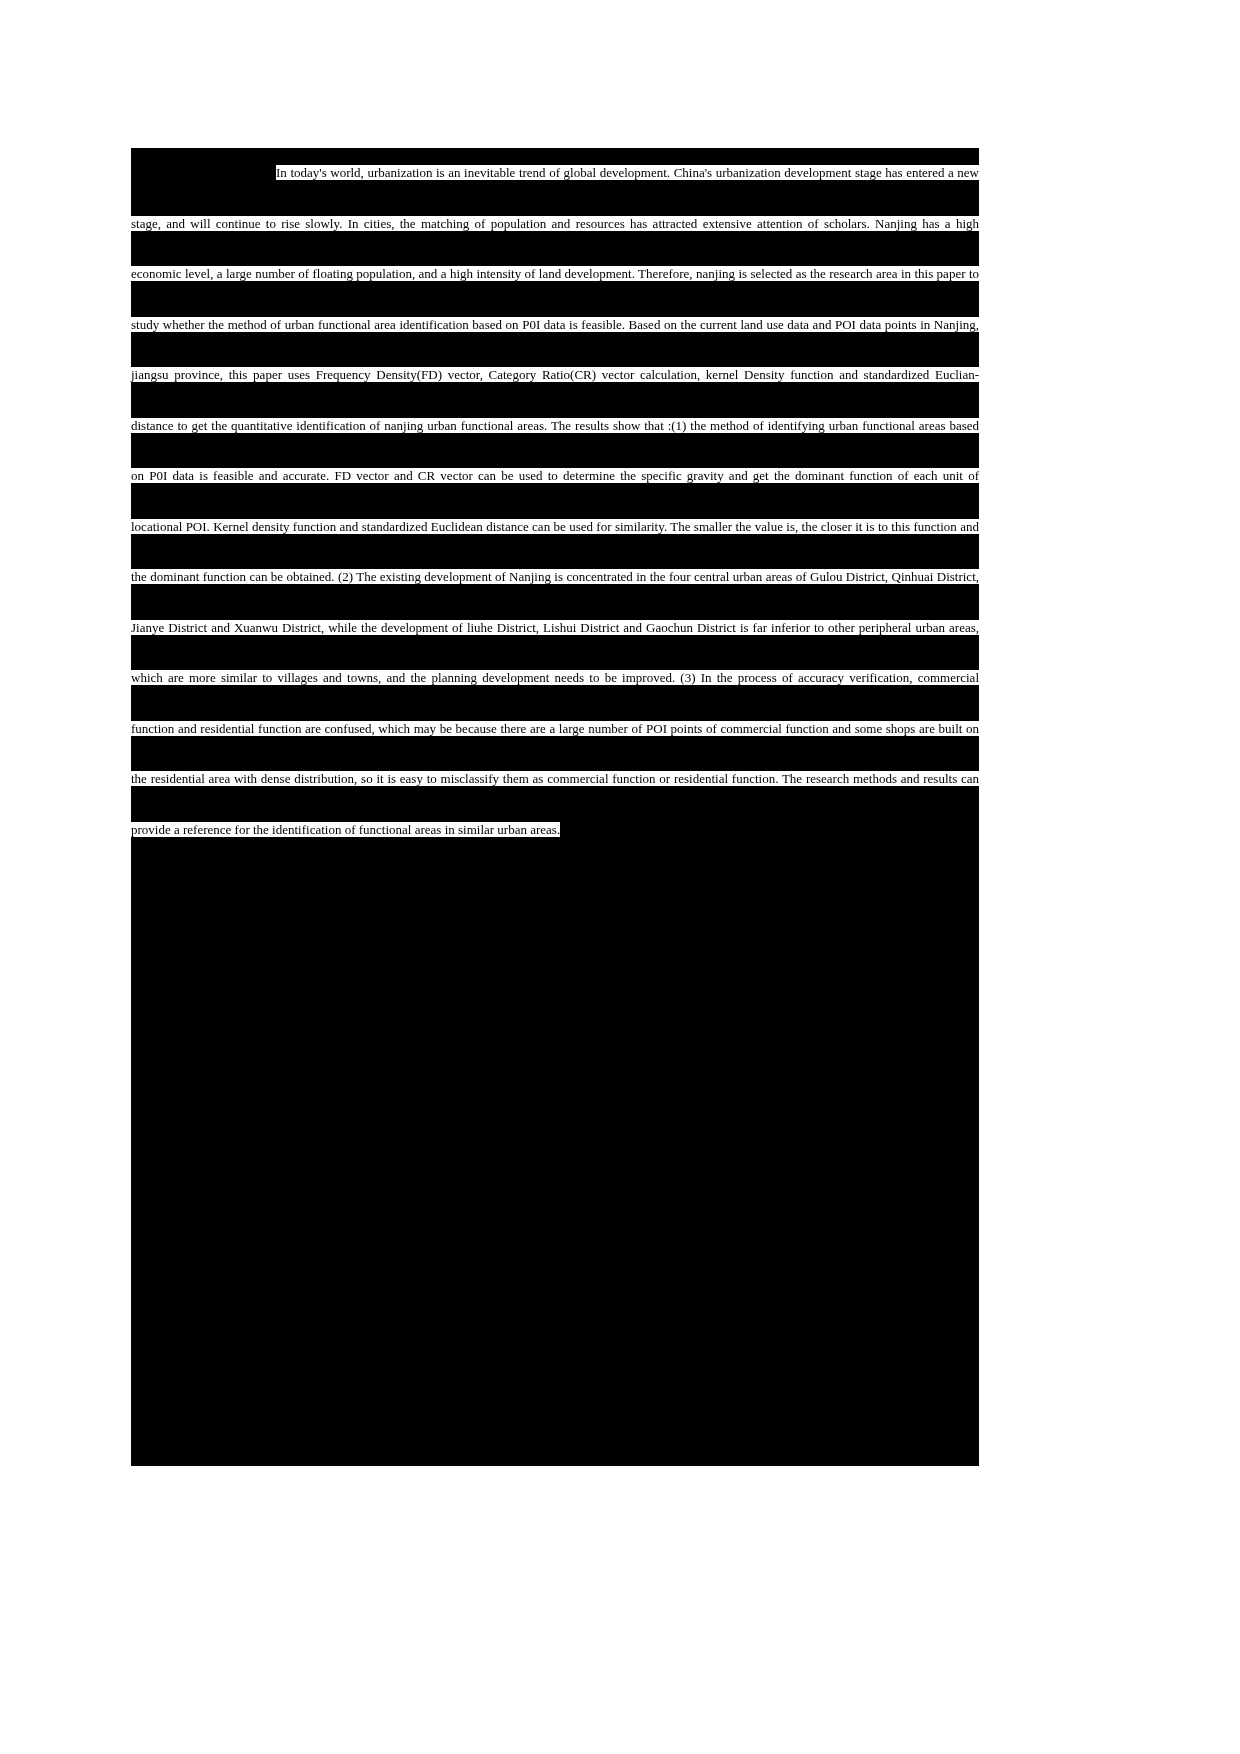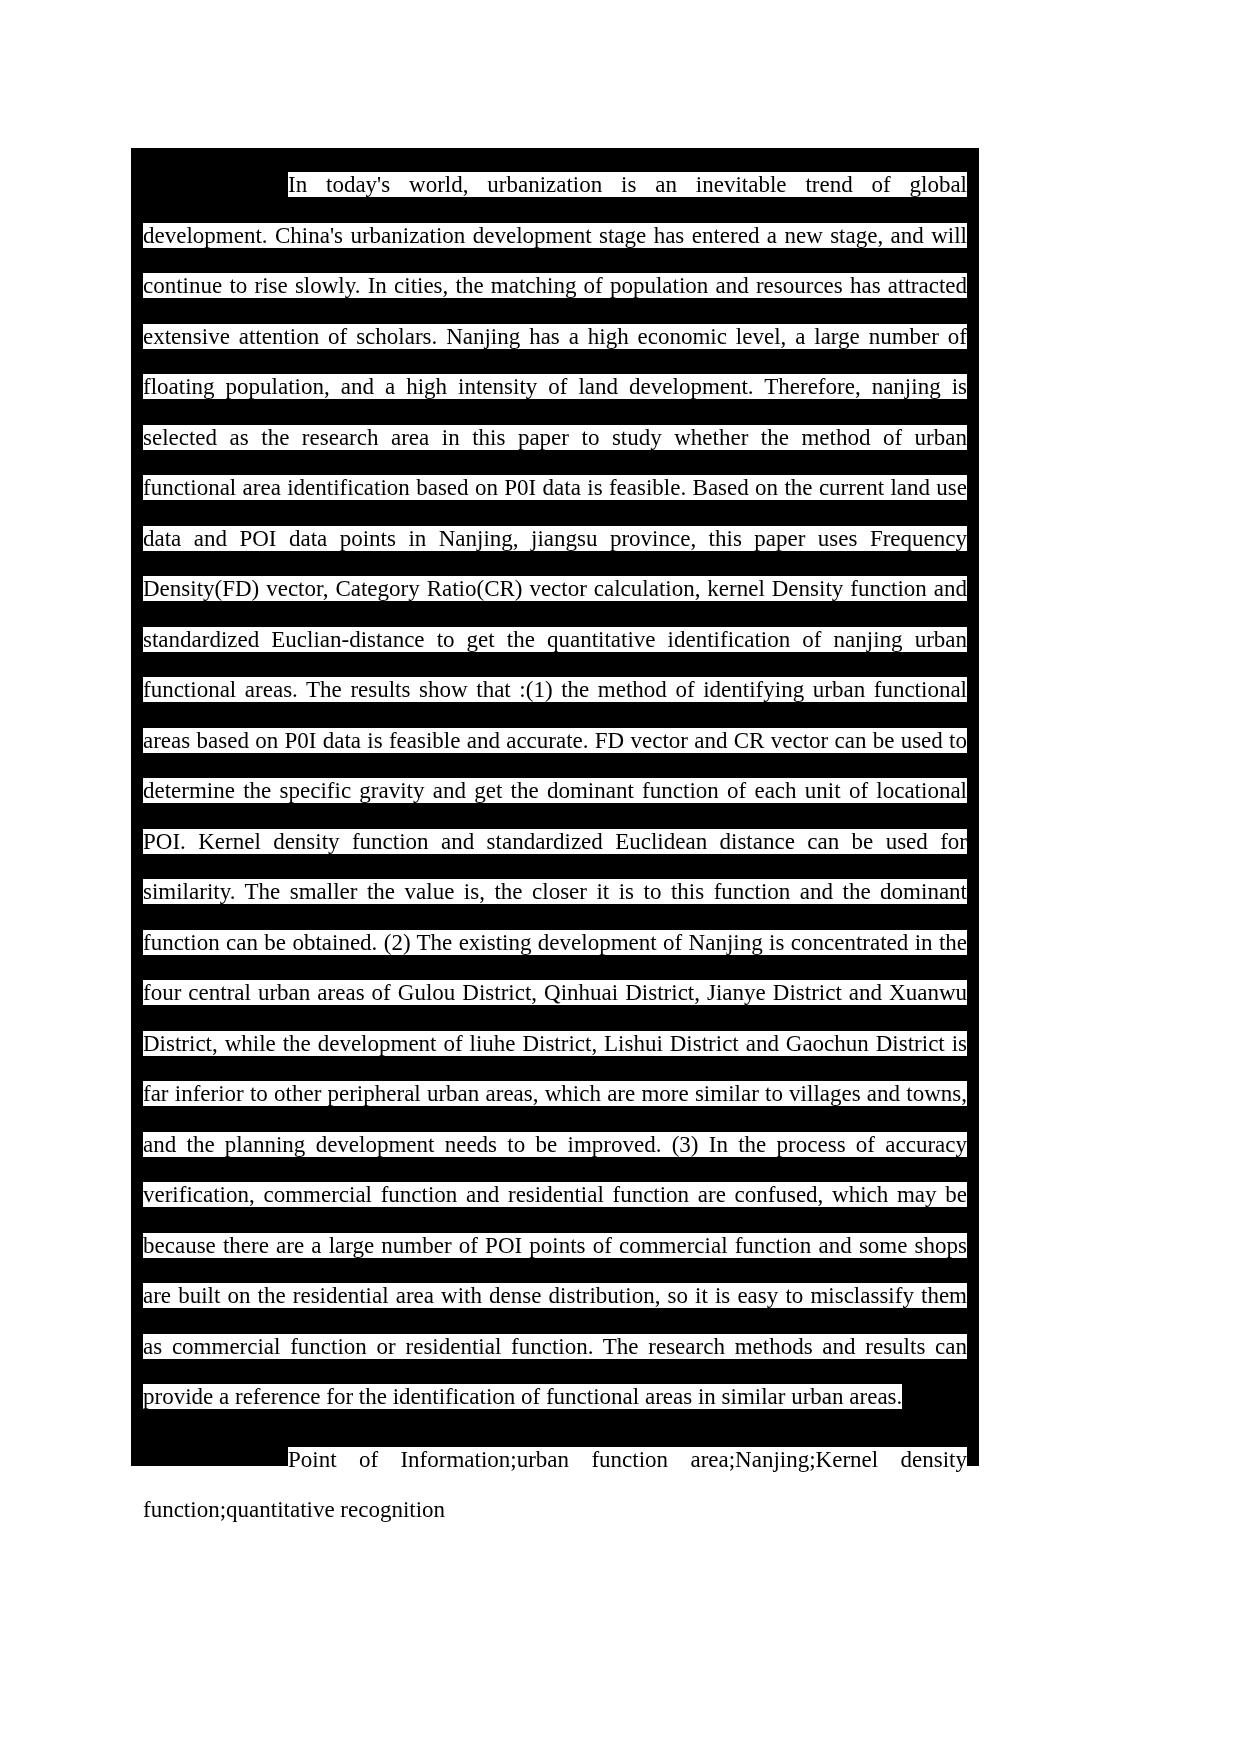--- a/index.html
+++ b/index.html
@@ -24,23 +24,23 @@
     height: 1318px;
     background: #000000;
   }
   .content {
     position: absolute;
     left: 131px;
     top: 148px;
     width: 848px;
   }
   .para {
-    margin: 12px;
+    margin: 0;
     padding: 0;
-    font-size: 23px;
+    font-size: 13px;
     line-height: 50.5px;
     text-align: justify;
     text-justify: inter-word;
     color: #000000;
   }
   .para span.run {
     background: #ffffff;
     color: #000000;
     box-decoration-break: clone;
     -webkit-box-decoration-break: clone;
@@ -58,17 +58,16 @@
 </style>
 </head>
 <body>
 
 <div class="page">
 
   <div class="blackout"></div>
 
   <div class="content">
     <p class="para abstract-para"><span class="run">In today's world, urbanization is an inevitable trend of global development. China's urbanization development stage has entered a new stage, and will continue to rise slowly. In cities, the matching of population and resources has attracted extensive attention of scholars. Nanjing has a high economic level, a large number of floating population, and a high intensity of land development. Therefore, nanjing is selected as the research area in this paper to study whether the method of urban functional area identification based on P0I data is feasible. Based on the current land use data and POI data points in Nanjing, jiangsu province, this paper uses Frequency Density(FD) vector, Category Ratio(CR) vector calculation, kernel Density function and standardized Euclian-distance to get the quantitative identification of nanjing urban functional areas. The results show that :(1) the method of identifying urban functional areas based on P0I data is feasible and accurate. FD vector and CR vector can be used to determine the specific gravity and get the dominant function of each unit of locational POI. Kernel density function and standardized Euclidean distance can be used for similarity. The smaller the value is, the closer it is to this function and the dominant function can be obtained. (2) The existing development of Nanjing is concentrated in the four central urban areas of Gulou District, Qinhuai District, Jianye District and Xuanwu District, while the development of liuhe District, Lishui District and Gaochun District is far inferior to other peripheral urban areas, which are more similar to villages and towns, and the planning development needs to be improved. (3) In the process of accuracy verification, commercial function and residential function are confused, which may be because there are a large number of POI points of commercial function and some shops are built on the residential area with dense distribution, so it is easy to misclassify them as commercial function or residential function. The research methods and results can provide a reference for the identification of functional areas in similar urban areas.</span></p>
-    <p class="para keywords-para"><span class="run">Point of Information;urban function area;Nanjing;Kernel density function;quantitative recognition</span></p>
     <div class="spacer-bottom"></div>
   </div>
 
 </div>
 
 </body></html>

